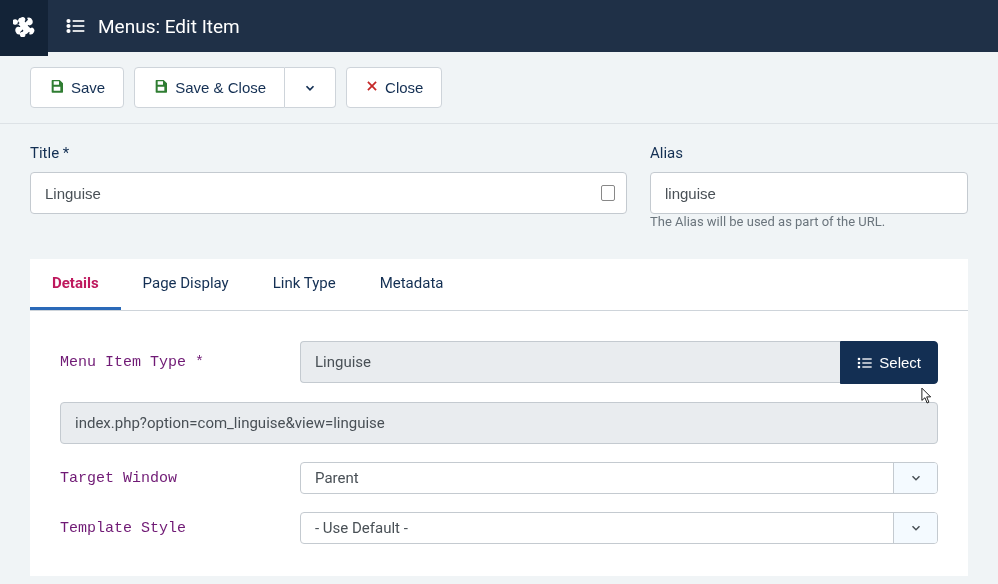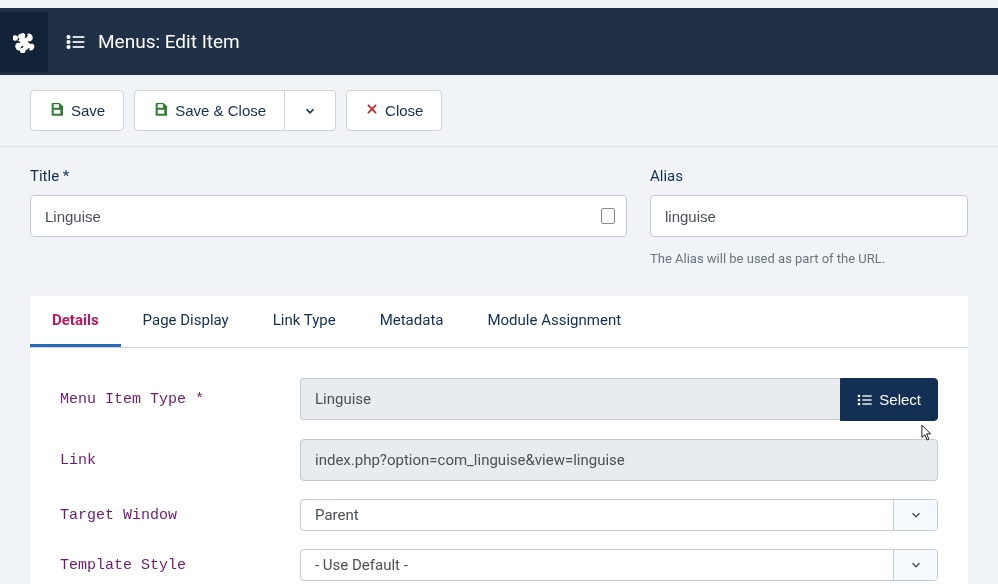--- a/index.html
+++ b/index.html
@@ -8,24 +8,23 @@
       padding: 0;
     }
     body {
       font-family: -apple-system, BlinkMacSystemFont, "Segoe UI", Roboto, Arial, sans-serif;
       background: #f0f4f6;
       color: #495056;
       font-size: 14px;
     }
     .topbar {
       background: #1f3047;
-      height: 67px;
-      display: flex;
-      align-items: center;
-      margin-top: 8px;
+      height: 52px;
+      display: flex;
+      align-items: center;
     }
     .joomla-logo {
       width: 48px;
       height: 60px;
       display: flex;
       align-items: center;
       justify-content: center;
       background: #132337;
     }
     .joomla-logo svg {
@@ -123,21 +122,21 @@
       transform: translateY(-50%);
       width: 14px;
       height: 16px;
       border: 1px solid #888;
       border-radius: 2px;
       pointer-events: none;
     }
     .help-text {
       font-size: 13px;
       color: #6b757d;
-      margin-top: 14px;
+      margin-top: 0;
     }
     .tabs {
       display: flex;
       border-bottom: 1px solid #ced4da;
       background: #fff;
       padding: 0;
     }
     .tab {
       padding: 15px 22px;
       font-size: 15px;
@@ -317,21 +316,20 @@
       <input type="text" class="text-input" value="linguise" style="">
       <div class="help-text">The Alias will be used as part of the URL.</div>
     </div>
   </div>
 
   <div class="tabs">
     <div class="tab active">Details</div>
     <div class="tab">Page Display</div>
     <div class="tab">Link Type</div>
     <div class="tab">Metadata</div>
-    <div class="tab">Module Assignment</div>
   </div>
 
   <div class="panel" style="position:relative;">
     <div class="form-row">
       <div class="form-label">Menu Item Type *</div>
       <div class="form-control-wrap menu-type-group">
         <div class="readonly-input">Linguise</div>
         <button class="select-btn">
           <svg viewBox="0 0 24 24" stroke-width="2">
             <line x1="8" y1="6" x2="22" y2="6"></line>
@@ -340,21 +338,20 @@
             <circle cx="3" cy="6" r="1"></circle>
             <circle cx="3" cy="12" r="1"></circle>
             <circle cx="3" cy="18" r="1"></circle>
           </svg>
           <span>Select</span>
         </button>
       </div>
     </div>
 
     <div class="form-row">
-      <div class="form-label">Link</div>
       <div class="form-control-wrap">
         <div class="readonly-input">index.php?option=com_linguise&amp;view=linguise</div>
       </div>
     </div>
 
     <div class="form-row">
       <div class="form-label">Target Window</div>
       <div class="form-control-wrap">
         <div class="dropdown">
           <div class="dropdown-value">Parent</div>

